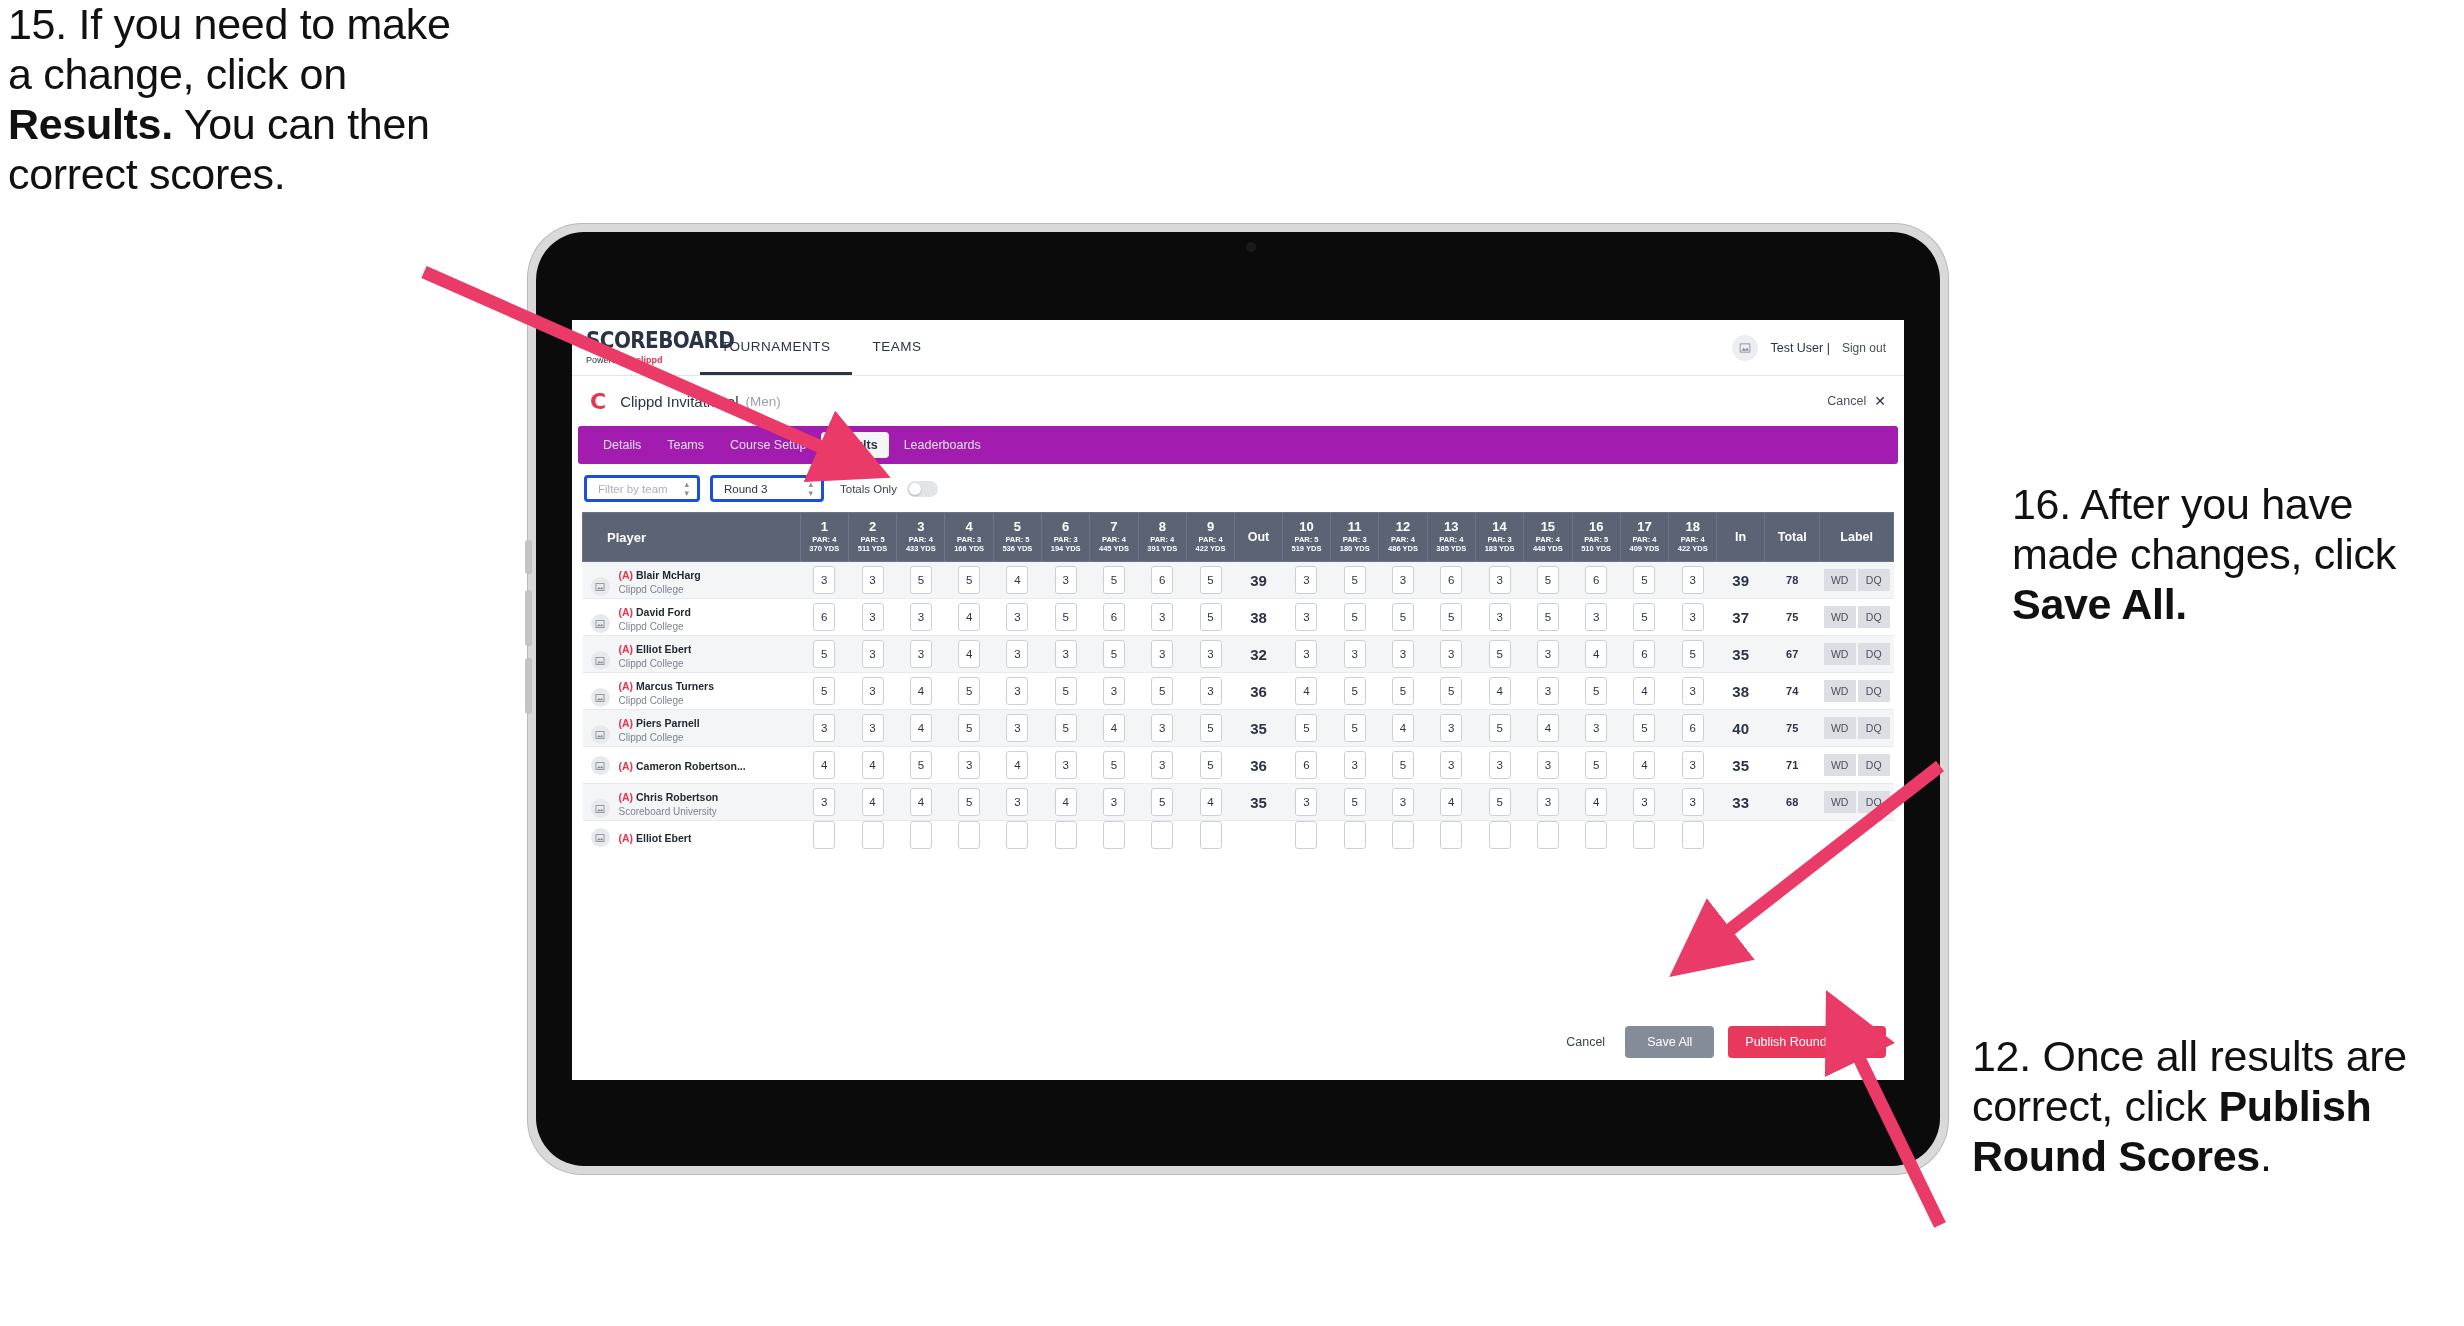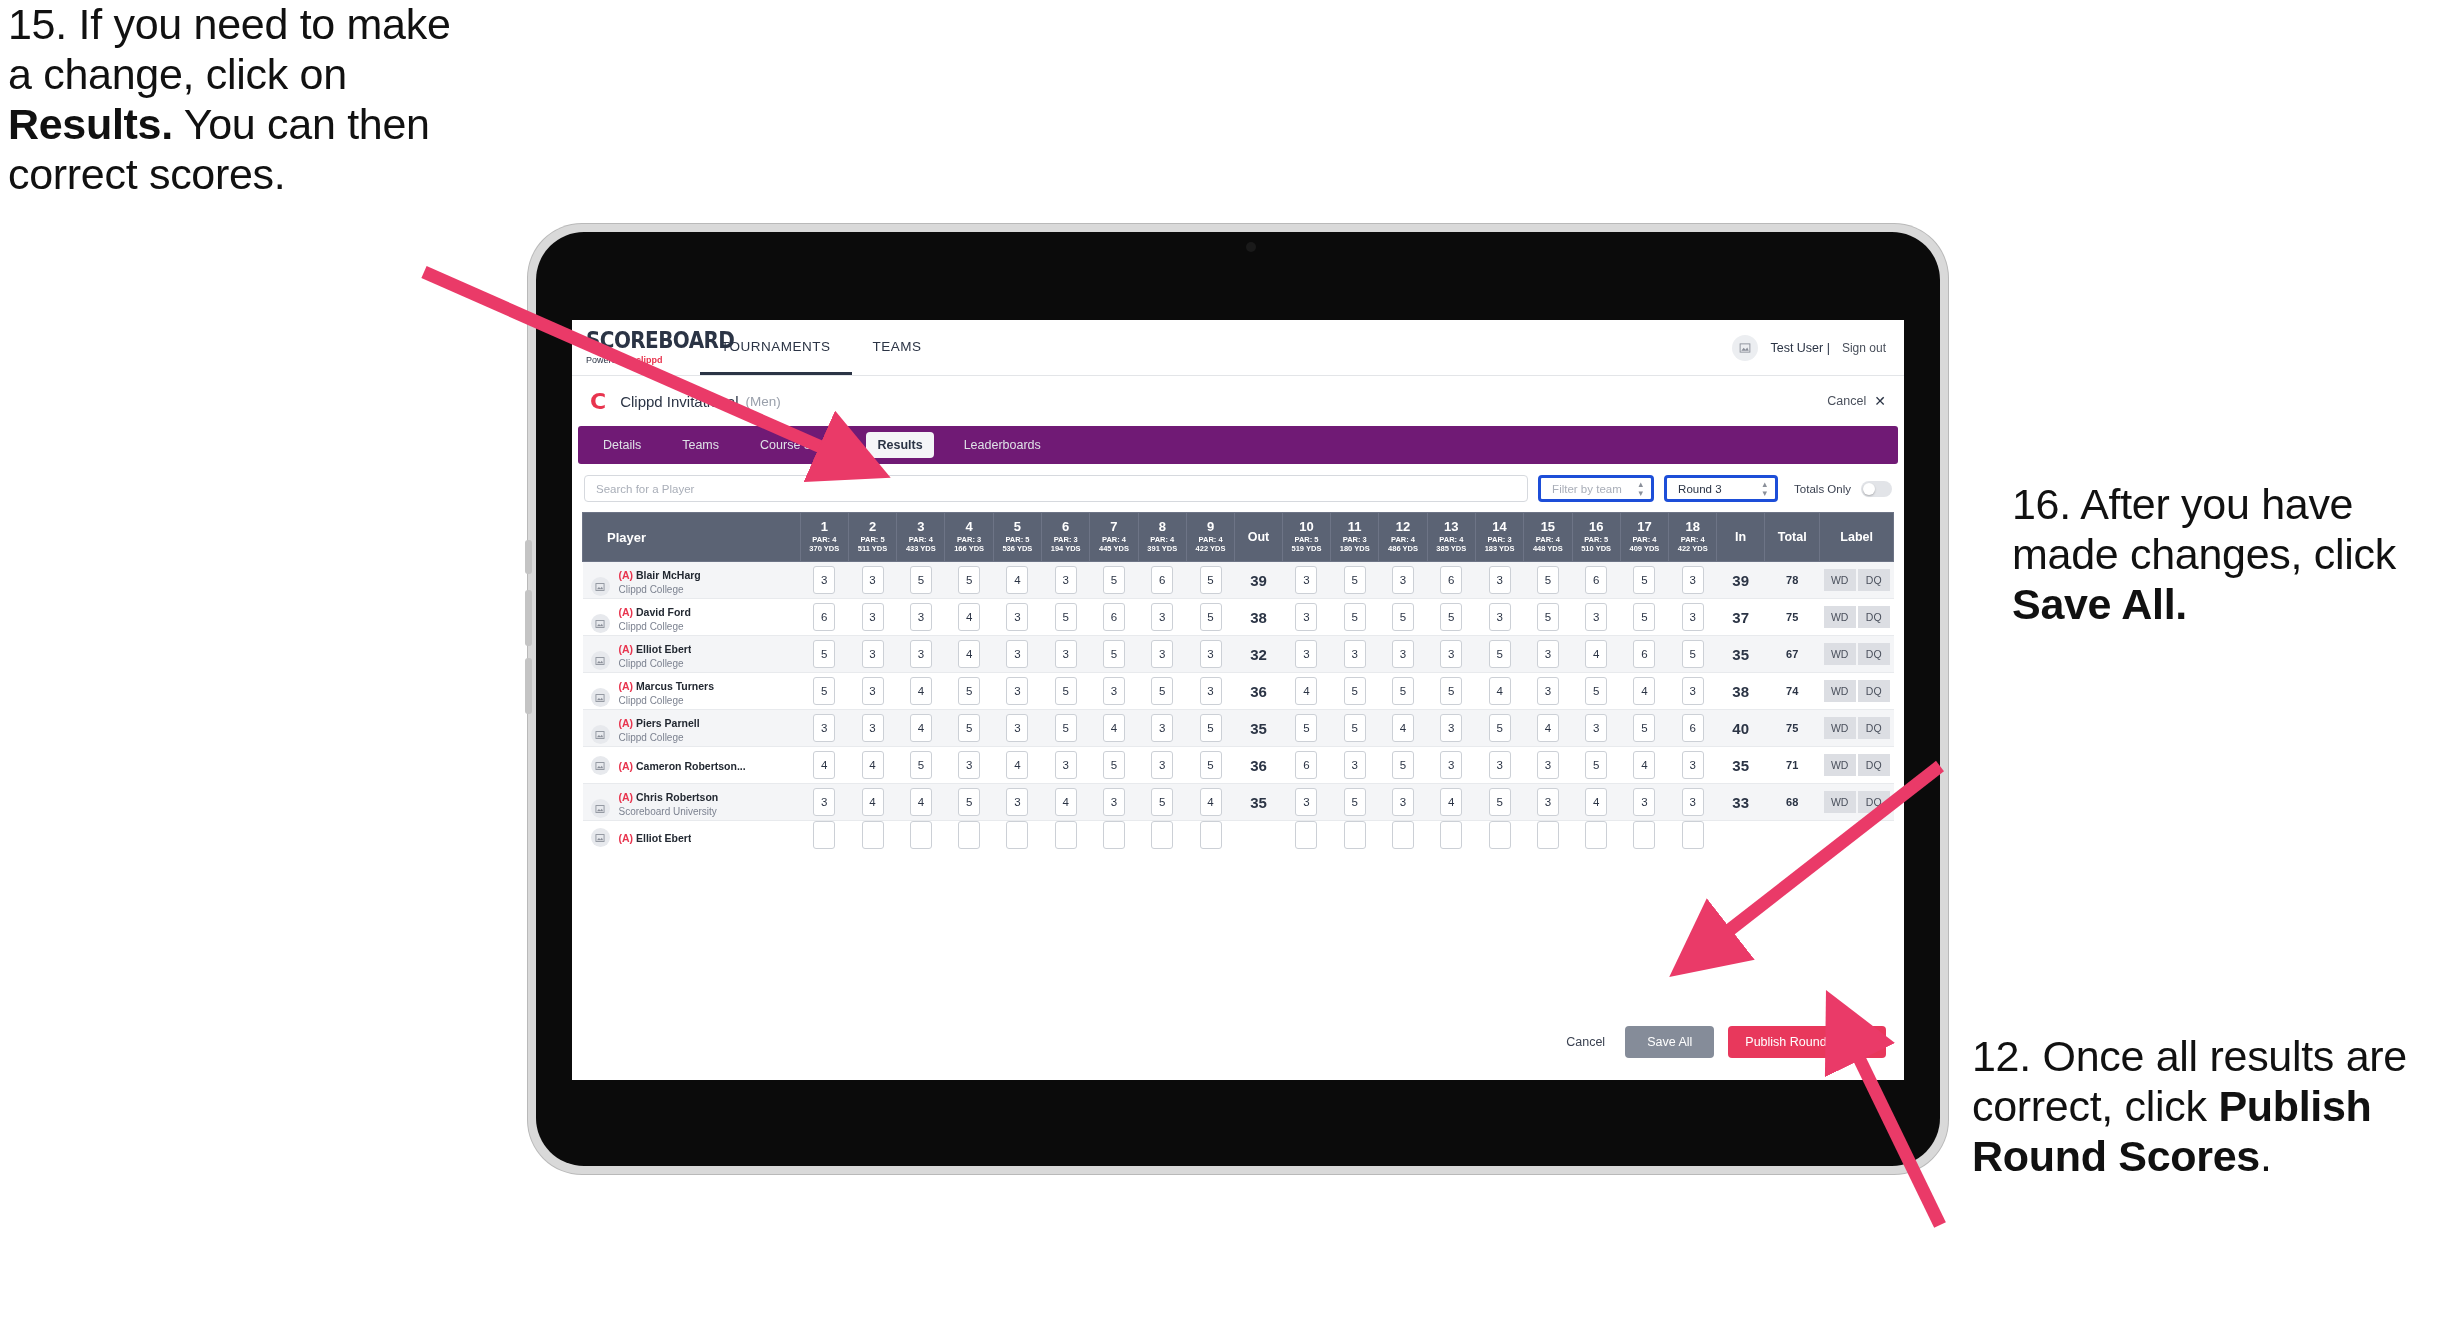--- a/index.html
+++ b/index.html
@@ -49,21 +49,21 @@
 
   
   #eventbar{height:50px;display:flex;align-items:center;padding:0 18px;background:#fff;}
   #event-logo{font-family:"DejaVu Sans",sans-serif;font-weight:bold;font-size:22px;color:#e8344e;margin-right:14px;}
   #event-title{font-size:15px;color:#2b3445;font-weight:500;}
   #event-gender{font-size:13.5px;color:#9aa0ab;margin-left:7px;}
   #cancel-wrap{margin-left:auto;display:flex;align-items:center;gap:8px;font-size:12.5px;color:#4a505c;}
   #cancel-x{font-size:14px;color:#2b3445;}
 
   
-  #subnav{height:38px;background:#701a75;display:flex;align-items:center;padding:0 14px;gap:19px;margin:0 6px;border-radius:3px;}
+  #subnav{height:38px;background:#a21caf;display:flex;align-items:center;padding:0 14px;gap:4px;margin:0 6px;border-radius:3px;}
   .subtab{font-size:12.5px;color:#dfe2e7;padding:6px 11px;border-radius:4px;}
   .subtab.active{background:#f4f5f7;color:#2b3445;font-weight:bold;}
 
   
   #filterrow{display:flex;align-items:center;padding:11px 12px 10px 12px;gap:10px;}
   #search-input{flex:1;height:27px;border:1px solid #d6d9de;border-radius:4px;background:#fff;
     display:flex;align-items:center;padding-left:11px;font-size:11.5px;color:#a9aeb8;box-sizing:border-box;}
   .sel{height:27px;border:3px solid #1d4ed8;border-radius:4px;background:#fff;display:flex;align-items:center;
     justify-content:space-between;padding:0 8px 0 11px;font-size:11.5px;box-sizing:border-box;}
   #sel-team{width:116px;color:#a9aeb8;}
@@ -164,21 +164,20 @@
 
   <div id="subnav">
     <div class="subtab">Details</div>
     <div class="subtab">Teams</div>
     <div class="subtab">Course Setup</div>
     <div class="subtab active">Results</div>
     <div class="subtab">Leaderboards</div>
   </div>
 
   <div id="filterrow">
-    <div id="search-input">Search for a Player</div>
     <div class="sel" id="sel-team">
       <span>Filter by team</span>
       <span class="caret">▴<br>▾</span>
     </div>
     <div class="sel" id="sel-round">
       <span>Round 3</span>
       <span class="caret">▴<br>▾</span>
     </div>
     <div id="totals-label">Totals Only</div>
     <div id="toggle"></div>

